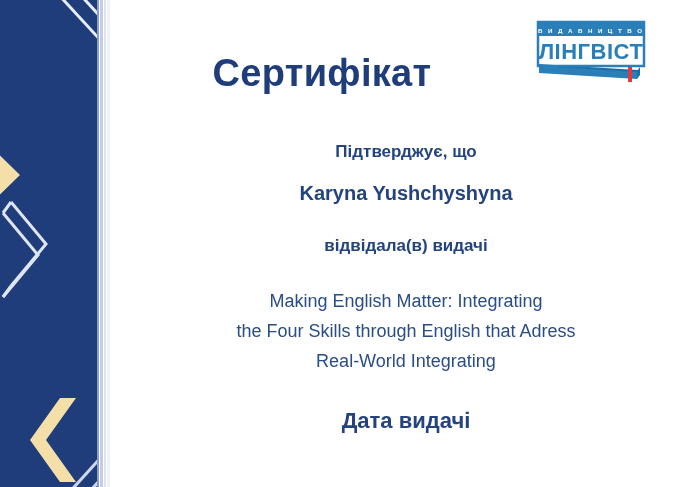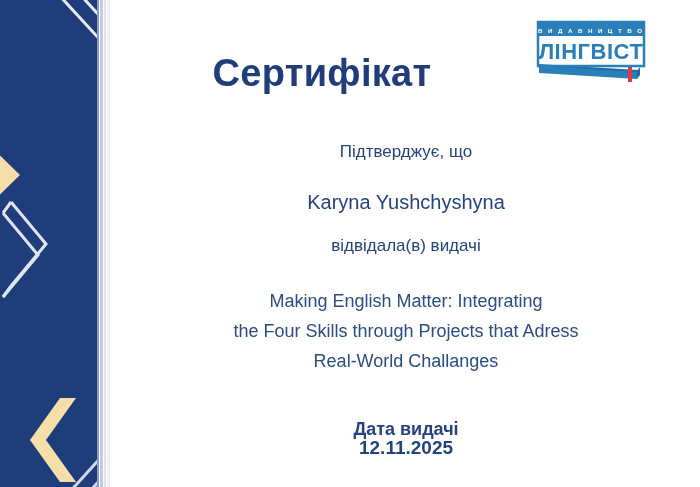--- a/index.html
+++ b/index.html
@@ -77,26 +77,26 @@
     letter-spacing: 0.3px;
     white-space: nowrap;
   }
 
   .body-line {
     position: absolute;
     left: 0;
     width: 588px;
     text-align: center;
     color: #23447e;
-    font-weight: normal;
+    font-weight: bold;
     white-space: nowrap;
   }
 
   #confirms-line  { top: 142px; font-size: 17px; }
-  #recipient-name { top: 191px; font-size: 20px; }
+  #recipient-name { top: 182px; font-size: 20px; }
   #attended-line  { top: 236px; font-size: 17px; }
 
   .event-line {
     position: absolute;
     left: 0;
     width: 588px;
     text-align: center;
     color: #2a4d86;
     font-weight: normal;
     font-size: 18px;
@@ -108,21 +108,21 @@
 
   .date-line {
     position: absolute;
     left: 0;
     width: 588px;
     text-align: center;
     color: #23447e;
     font-weight: bold;
     white-space: nowrap;
   }
-  #date-label { top: 408px; font-size: 18px; margin-top: 11px; }
+  #date-label { top: 408px; font-size: 22px; }
   #date-value { top: 437px; font-size: 19px; }
 </style>
 </head>
 <body>
 
 <div id="certificate">
 
   <div id="left-band">
     <svg id="band-svg" width="97" height="487" viewBox="0 0 97 487">
 
@@ -185,22 +185,21 @@
     <div id="page-title">Сертифікат</div>
 
     <div class="body-line" id="confirms-line">Підтверджує, що</div>
 
     <div class="body-line" id="recipient-name">Karyna Yushchyshyna</div>
 
     <div class="body-line" id="attended-line">відвідала(в) видачі</div>
 
     <div class="event-line" id="event-line-1">Making English Matter: Integrating</div>
 
-    <div class="event-line" id="event-line-2">the Four Skills through Projects that Adress</div>
-
-    <div class="event-line" id="event-line-3">Real-World Challanges</div>
+    <div class="event-line" id="event-line-2">the Four Skills through English that Adress</div>
+
+    <div class="event-line" id="event-line-3">Real-World Integrating</div>
 
     <div class="date-line" id="date-label">Дата видачі</div>
 
-    <div class="date-line" id="date-value">12.11.2025</div>
   </div>
 
 </div>
 
 </body></html>

